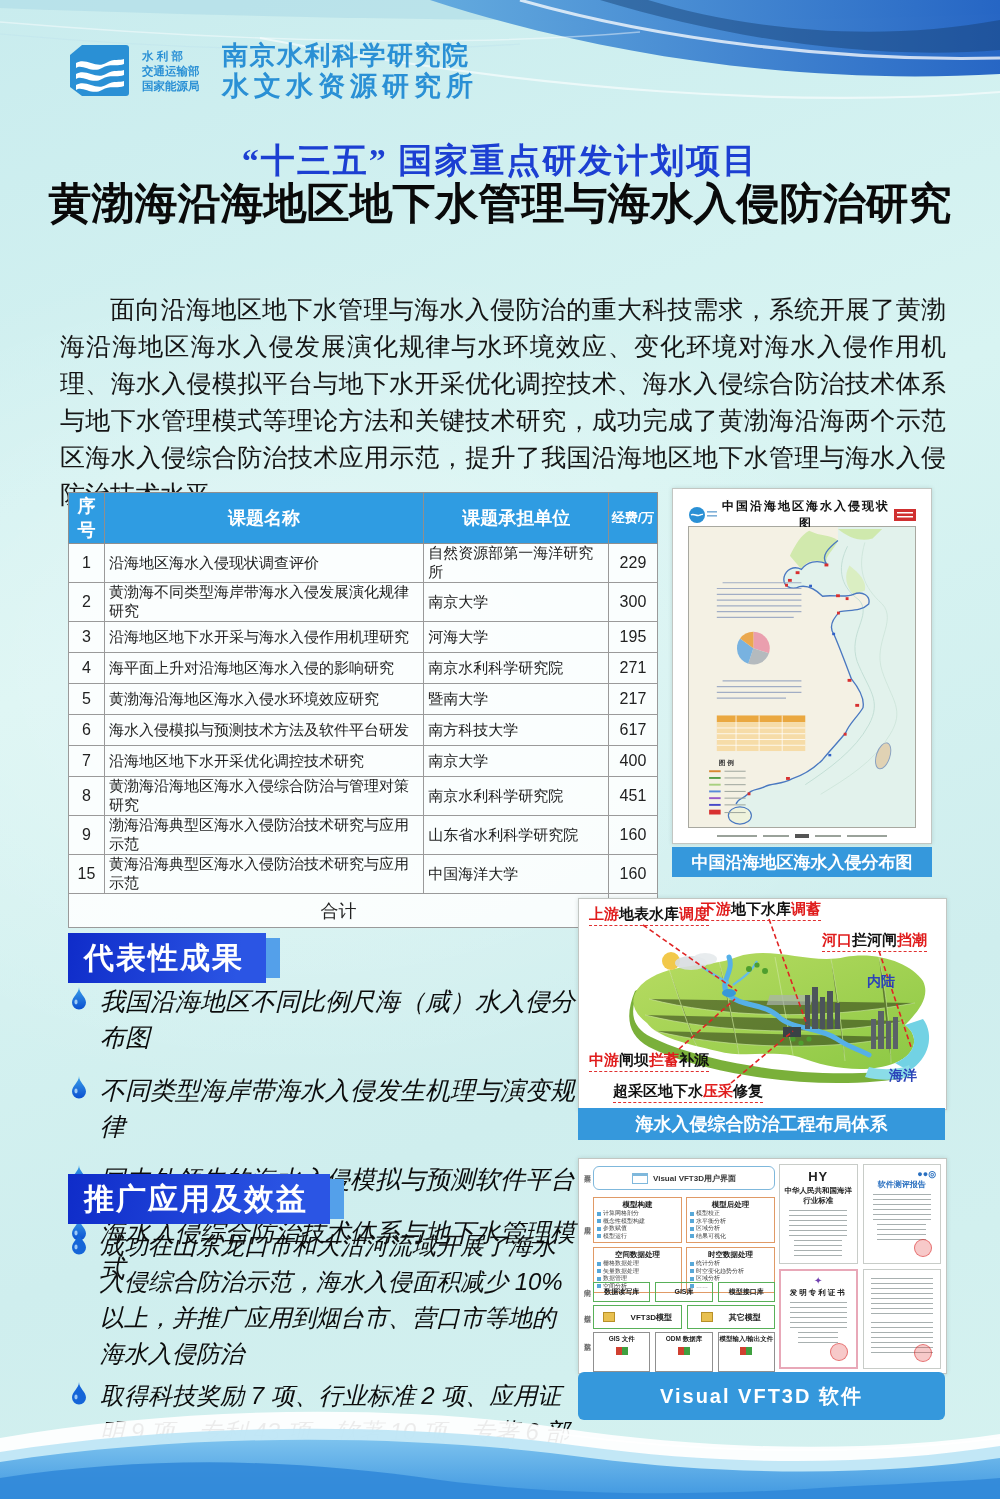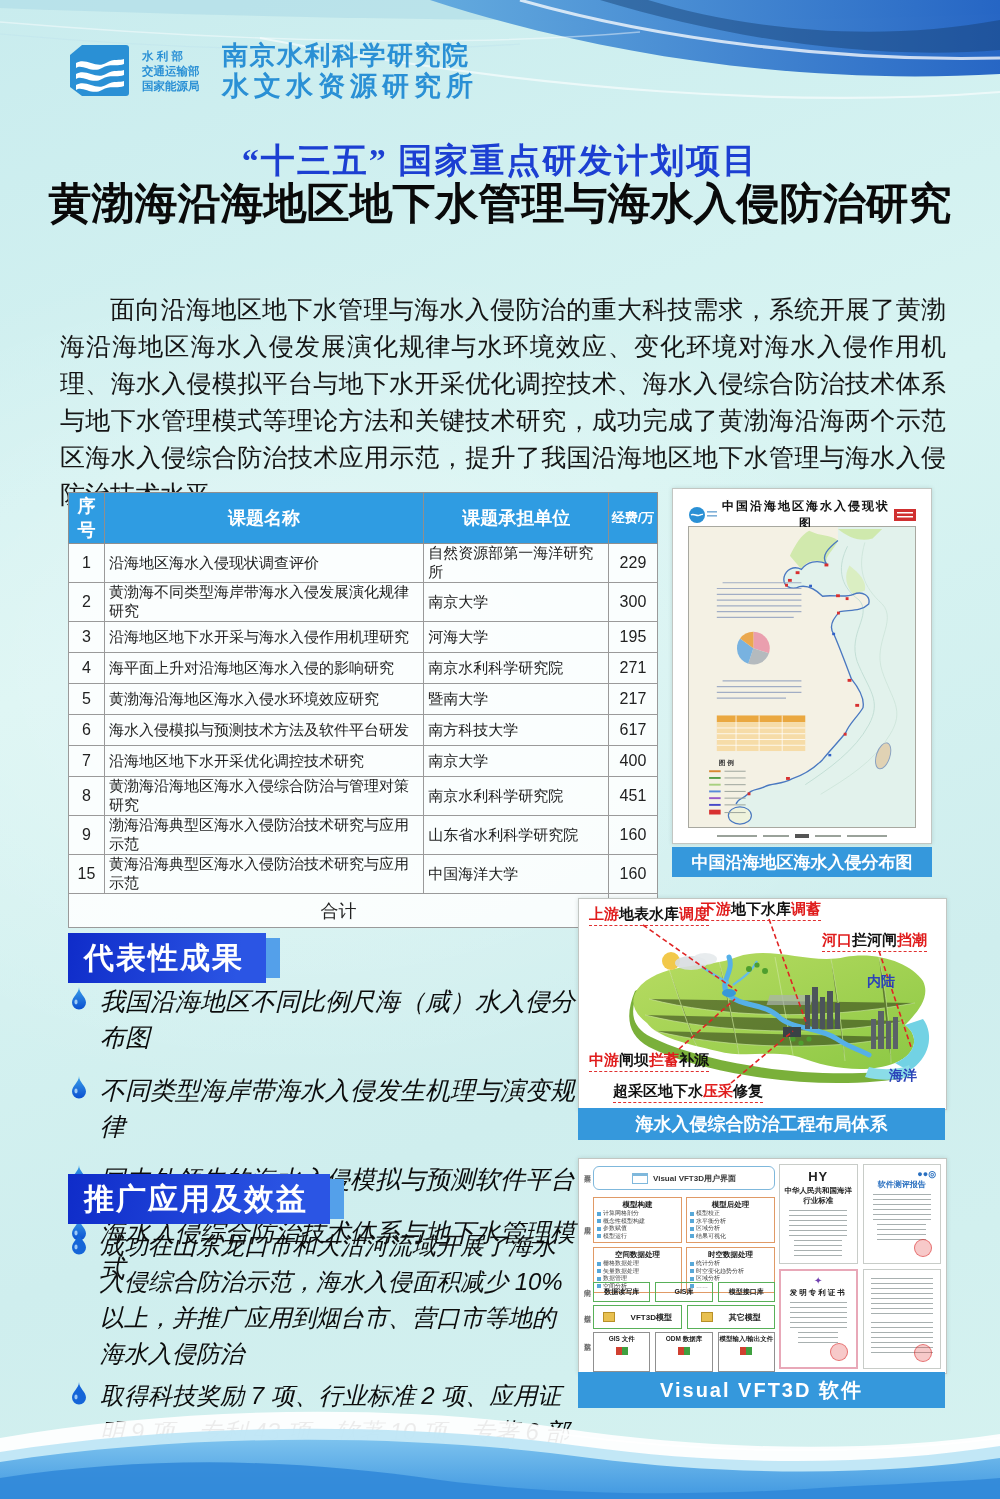--- a/index.html
+++ b/index.html
@@ -110,21 +110,21 @@
   .cert{height:100px;background:#fff;border:1px solid #c8ccc8;position:relative;padding:4px;box-sizing:border-box;
     font-size:7px;text-align:center;color:#222;}
   .cert .lines{margin:4px auto 0;width:85%;height:26px;
     background:repeating-linear-gradient(#a8b0b0 0 1px,transparent 1px 5px);}
   .cert .seal{position:absolute;width:16px;height:16px;border-radius:50%;background:rgba(228,60,60,.28);
     border:1px solid rgba(216,40,40,.55);right:8px;bottom:6px;}
   .cert.patent{border:2px solid #e8a8b8;}
   .cert .hy{font-size:13px;font-weight:700;letter-spacing:1px;}
   .cert .ct{font-weight:700;font-size:7.5px;margin-top:2px;}
   .cert .blu{color:#2a70c0;font-size:8px;font-weight:700;}
-  .cap3{left:578px;top:1372px;width:367px;height:36px;font-size:20px;letter-spacing:2px;}
+  .cap3{left:578px;top:1372px;width:367px;height:48px;font-size:20px;letter-spacing:2px;border-radius:6px;}
 </style>
 </head>
 <body>
 
 <div id="poster">
 
   <svg class="abs" style="left:0;top:0" width="1000" height="125" viewBox="0 0 1000 125">
     <defs>
       <linearGradient id="gtb" x1="0" y1="0" x2="1" y2="0">
         <stop offset="0" stop-color="#5fa8de"></stop>

